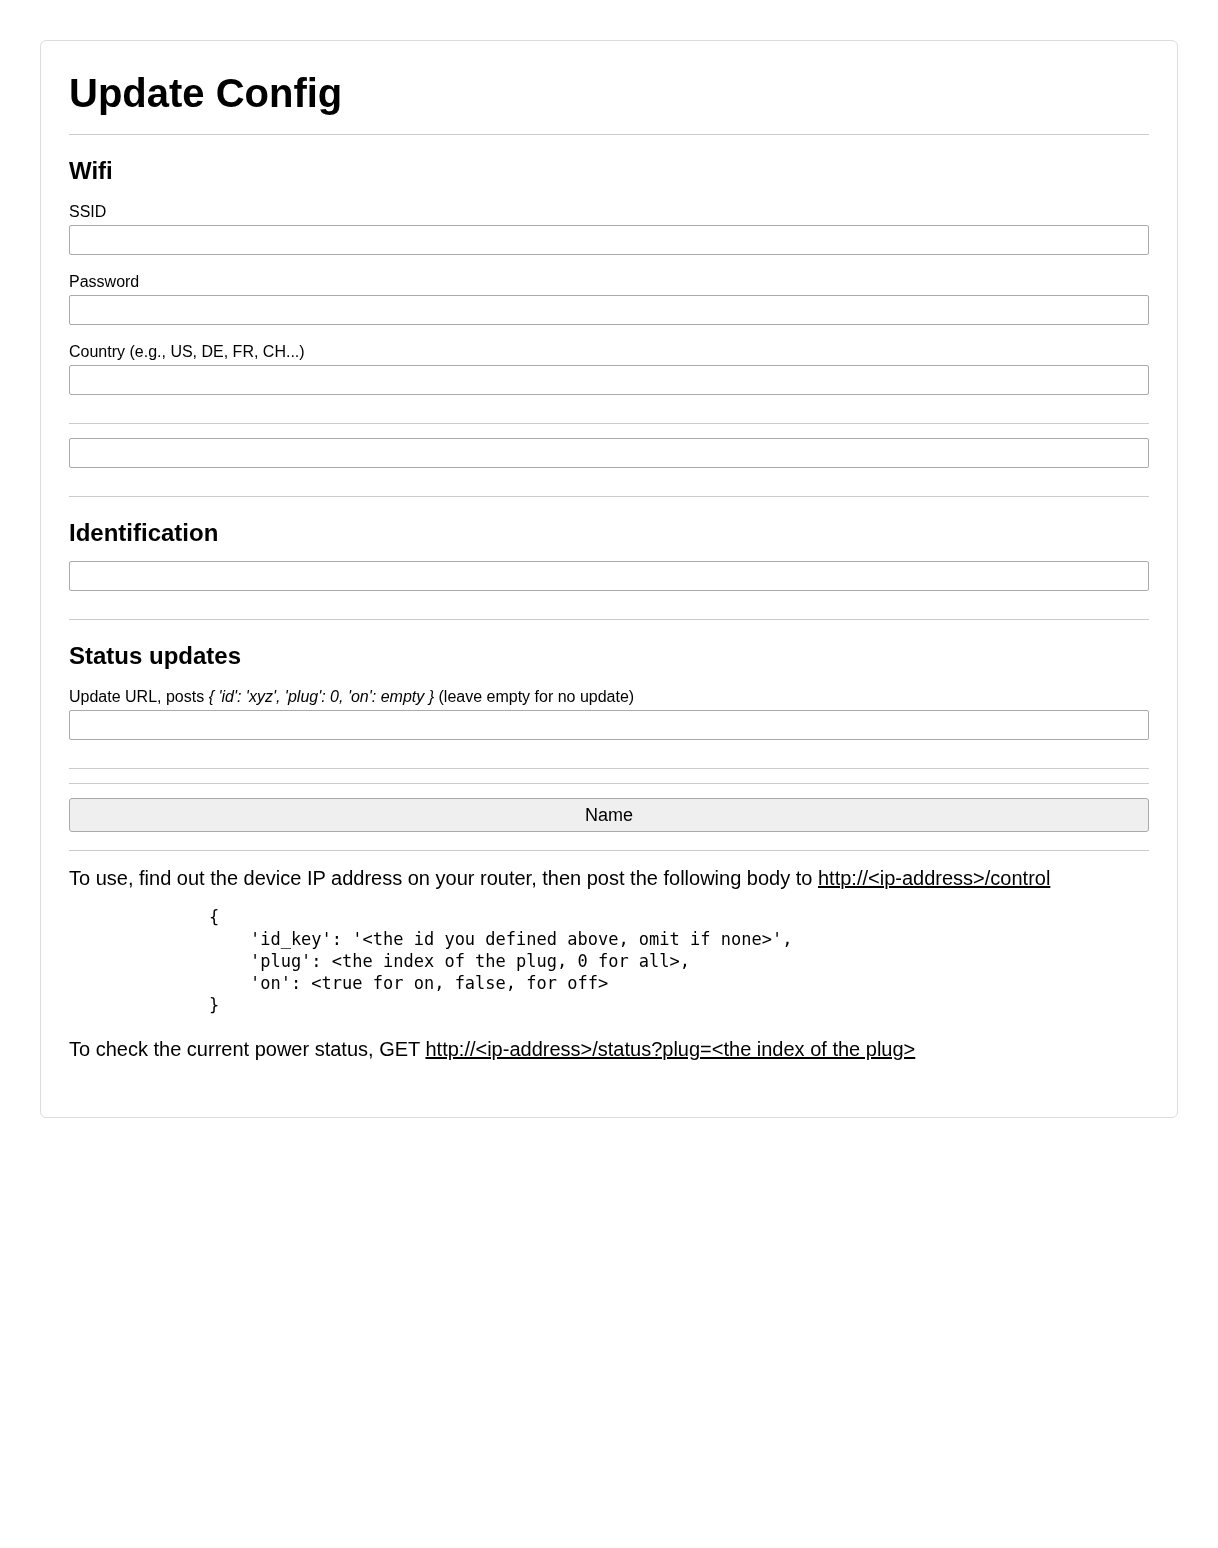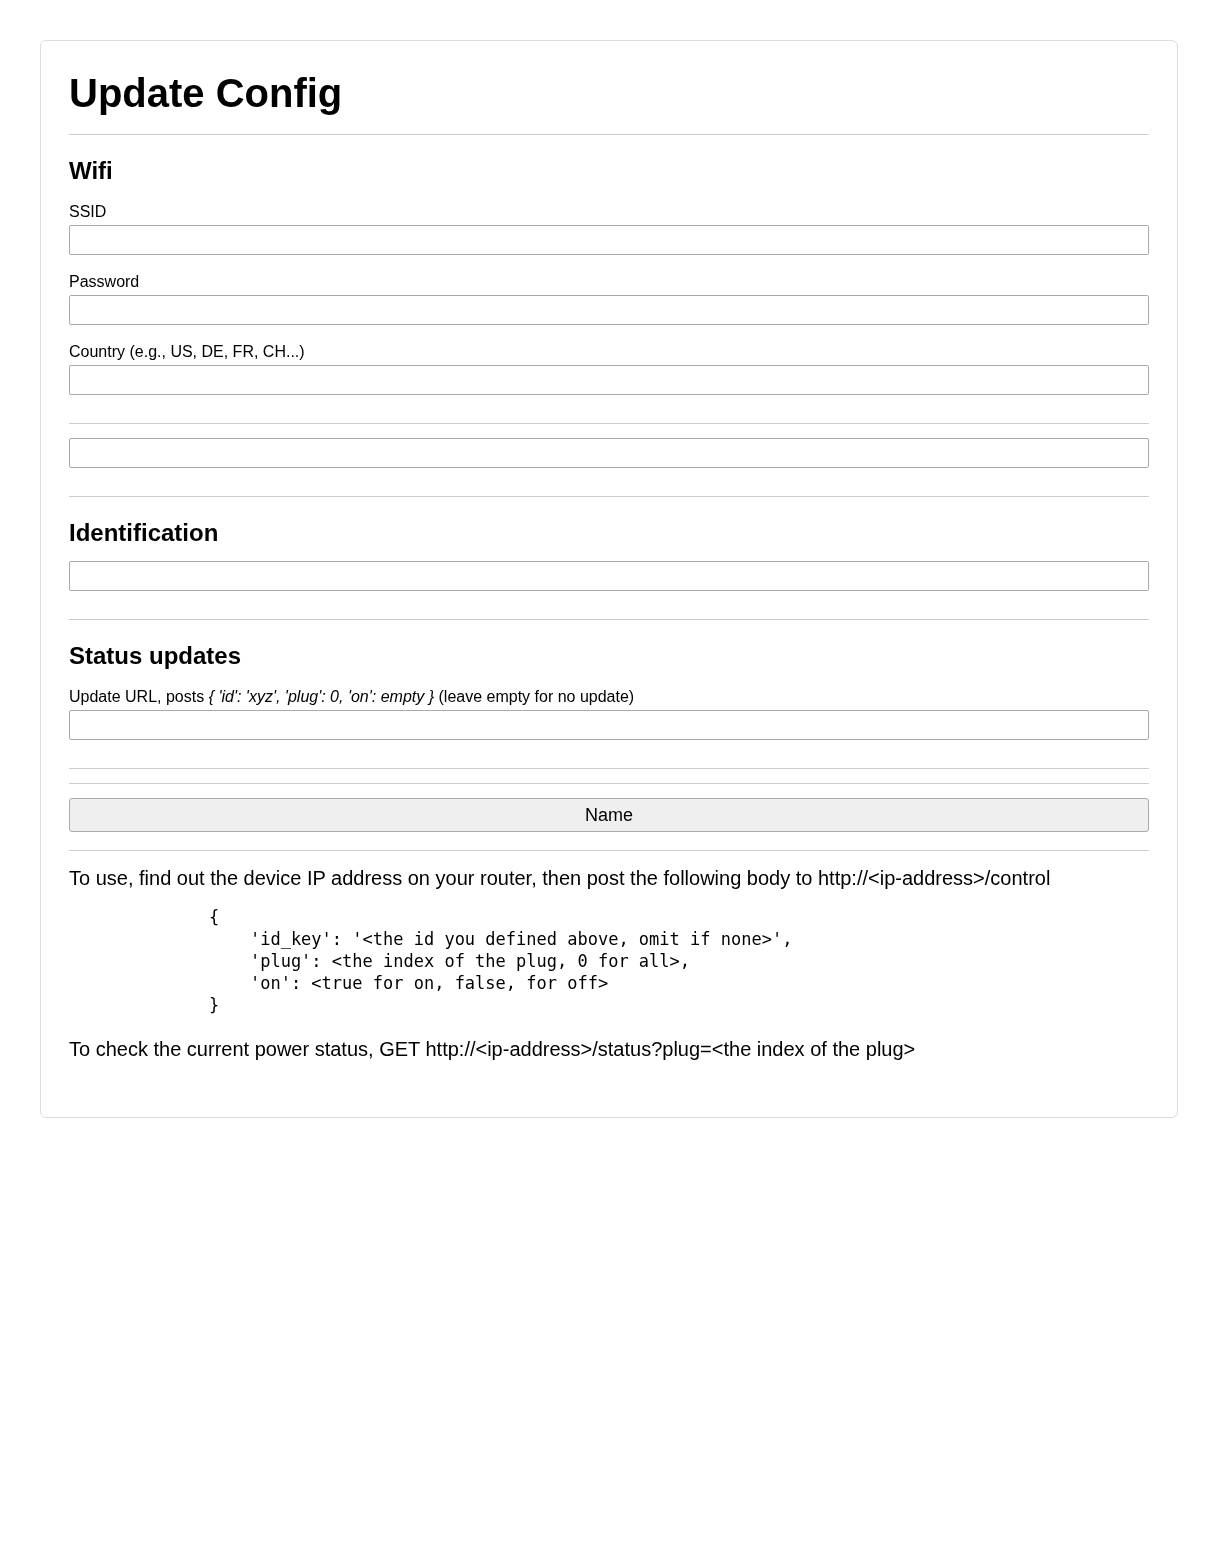--- a/index.html
+++ b/index.html
@@ -63,20 +63,21 @@
   }
   p.body-text {
     font-size: 20px;
     margin: 14px 0;
     line-height: 1.35;
   }
   .inline-code {
     font-style: italic;
   }
   .link-text {
+    text-decoration: underline;
   }
   pre.code-block {
     font-family: ui-monospace, SFMono-Regular, Menlo, Consolas, monospace;
     font-size: 17px;
     white-space: pre;
     margin: 10px 0 20px 140px;
     line-height: 1.3;
   }
 </style>
 </head>

